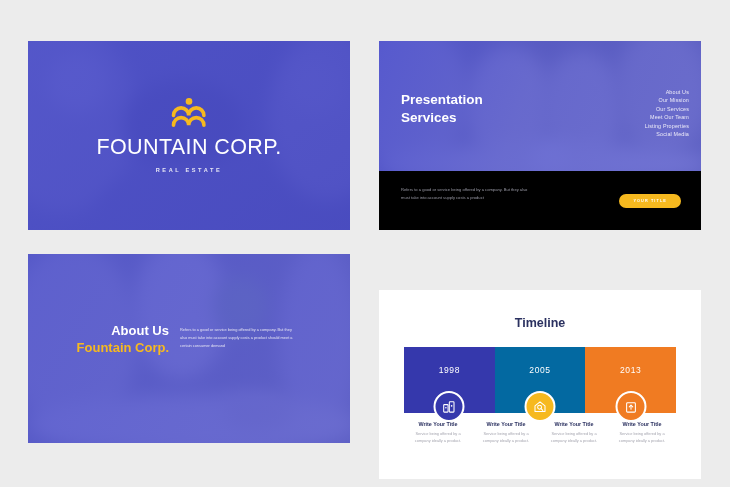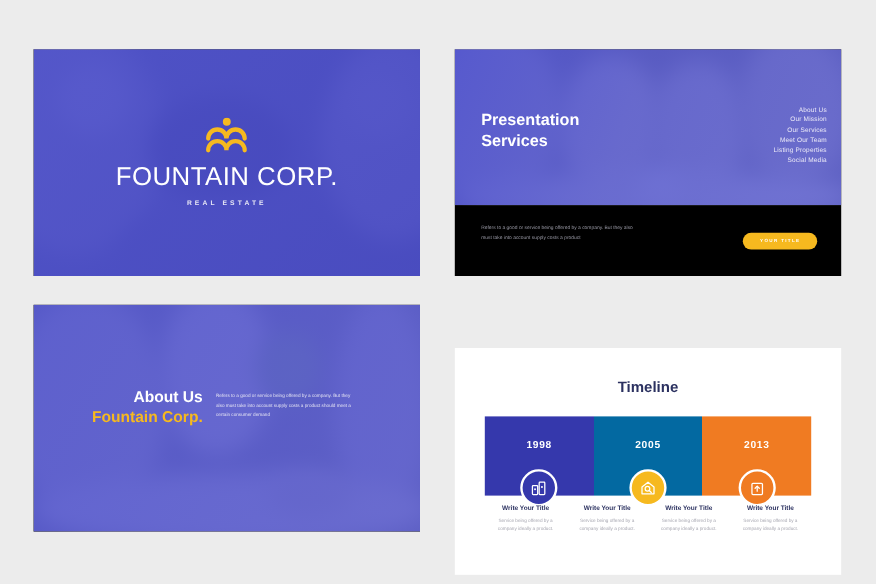--- a/index.html
+++ b/index.html
@@ -154,21 +154,21 @@
   .tl-bar {
     flex: 1 1 0;
     height: 66px;
     position: relative;
     display: flex;
     justify-content: center;
   }
   .tl-year {
     color: #ffffff;
     font-size: 8.5px;
-    font-weight: 700;
+    font-weight: 400;
     letter-spacing: .6px;
     margin-top: 18px;
     text-align: center;
   }
   .tl-circle {
     position: absolute;
     left: 50%;
     transform: translateX(-50%);
     top: 44px;
     width: 31px; height: 31px;

